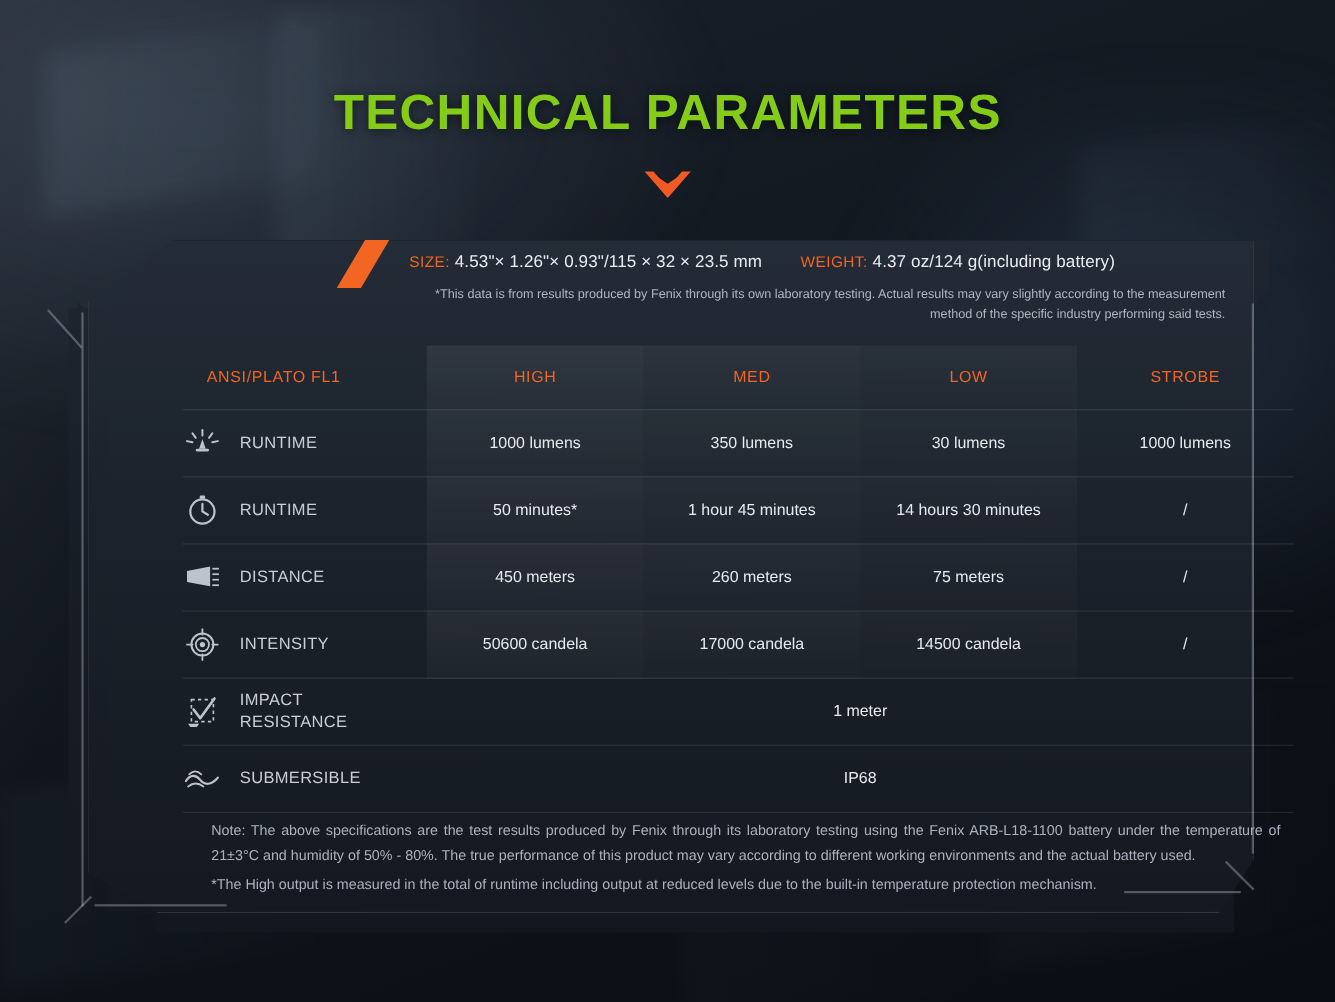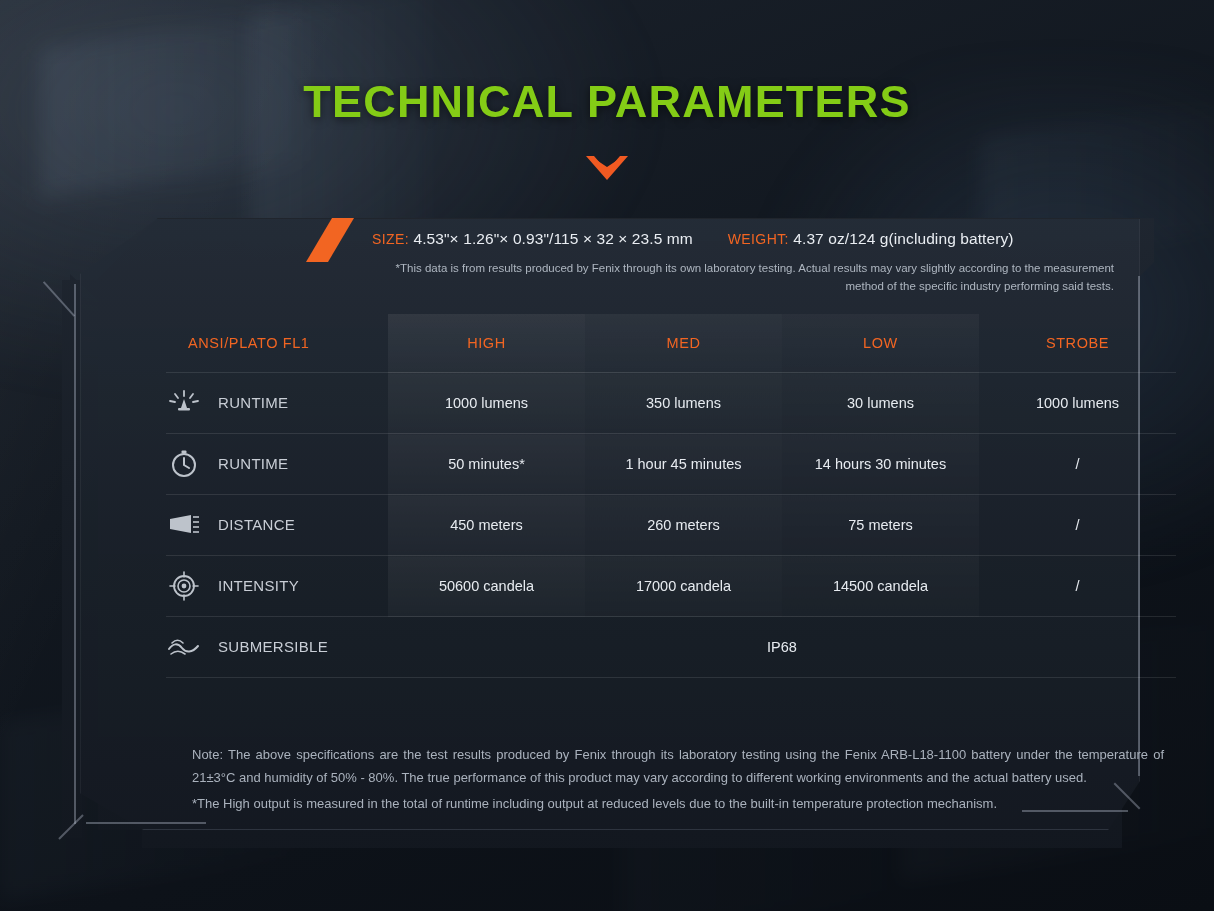--- a/index.html
+++ b/index.html
@@ -406,20 +406,36 @@
             </span>
             <span class="row-text">INTENSITY</span>
           </div>
         </td>
         <td class="cell high">50600 candela</td>
         <td class="cell med">17000 candela</td>
         <td class="cell low">14500 candela</td>
         <td class="cell">/</td>
       </tr>
 
+      <tr>
+        <td class="rowlabel">
+          <div class="label-inner">
+            <span class="row-icon">
+              <svg width="32" height="30" viewBox="0 0 32 30" aria-hidden="true">
+                <path d="M6 4 L26 4 L26 24 L6 24 Z" fill="none" stroke="#cfd5dd" stroke-width="1.5" stroke-dasharray="3 3"></path>
+                <path d="M8 13 L14 21 L27 3" fill="none" stroke="#cfd5dd" stroke-width="2.4" stroke-linecap="round" stroke-linejoin="round"></path>
+                <path d="M3 26 L13 26 L11 29 L5 29 Z" fill="#cfd5dd"></path>
+              </svg>
+            </span>
+            <span class="row-text two-line">IMPACT
+RESISTANCE</span>
+          </div>
+        </td>
+        <td class="wide" colspan="4">1 meter</td>
+      </tr>
 
       <tr>
         <td class="rowlabel">
           <div class="label-inner">
             <span class="row-icon">
               <svg width="34" height="22" viewBox="0 0 34 22" aria-hidden="true">
                 <path d="M2 13 C6 7, 11 7, 15 12 C19 17, 25 17, 31 10" fill="none" stroke="#cfd5dd" stroke-width="2" stroke-linecap="round"></path>
                 <path d="M5 7 C9 3, 13 4, 16 7" fill="none" stroke="#cfd5dd" stroke-width="1.6" stroke-linecap="round"></path>
                 <path d="M4 18 C9 14, 14 15, 18 18" fill="none" stroke="#cfd5dd" stroke-width="1.6" stroke-linecap="round"></path>
               </svg>

